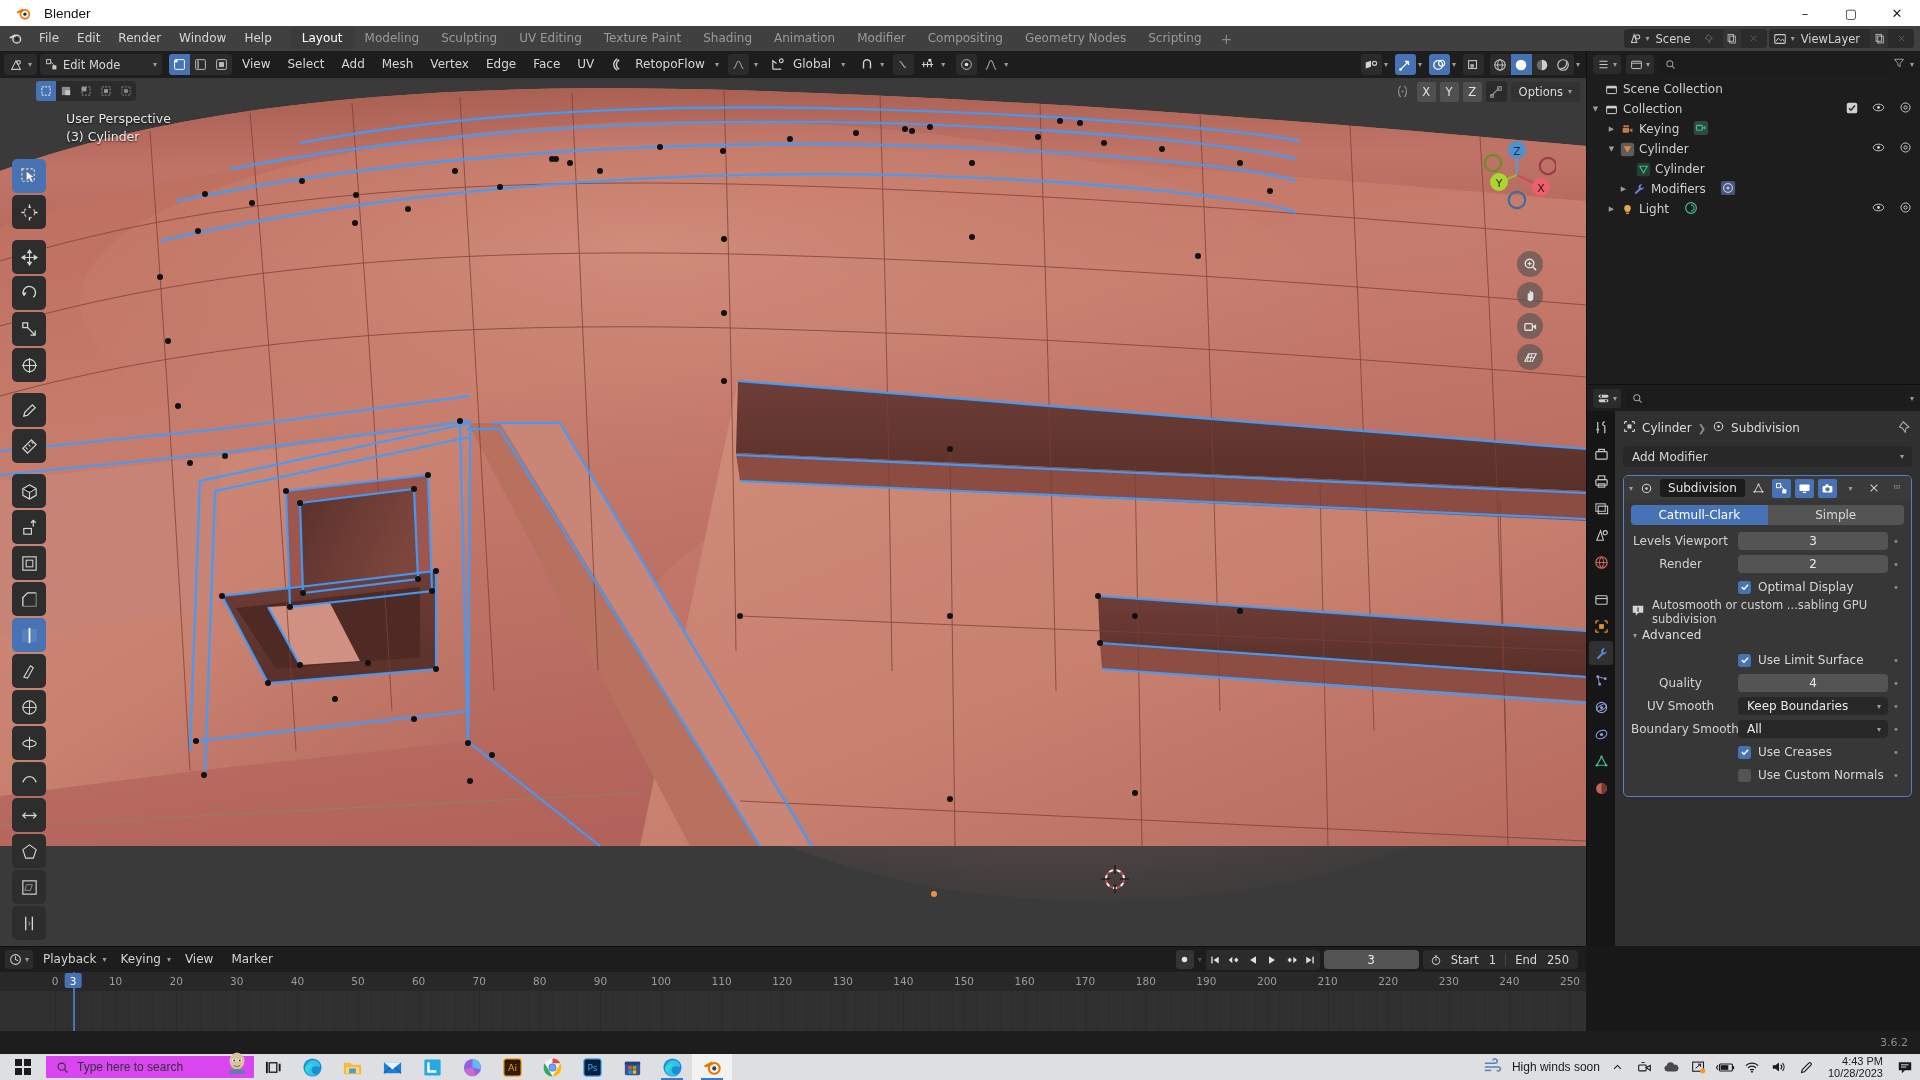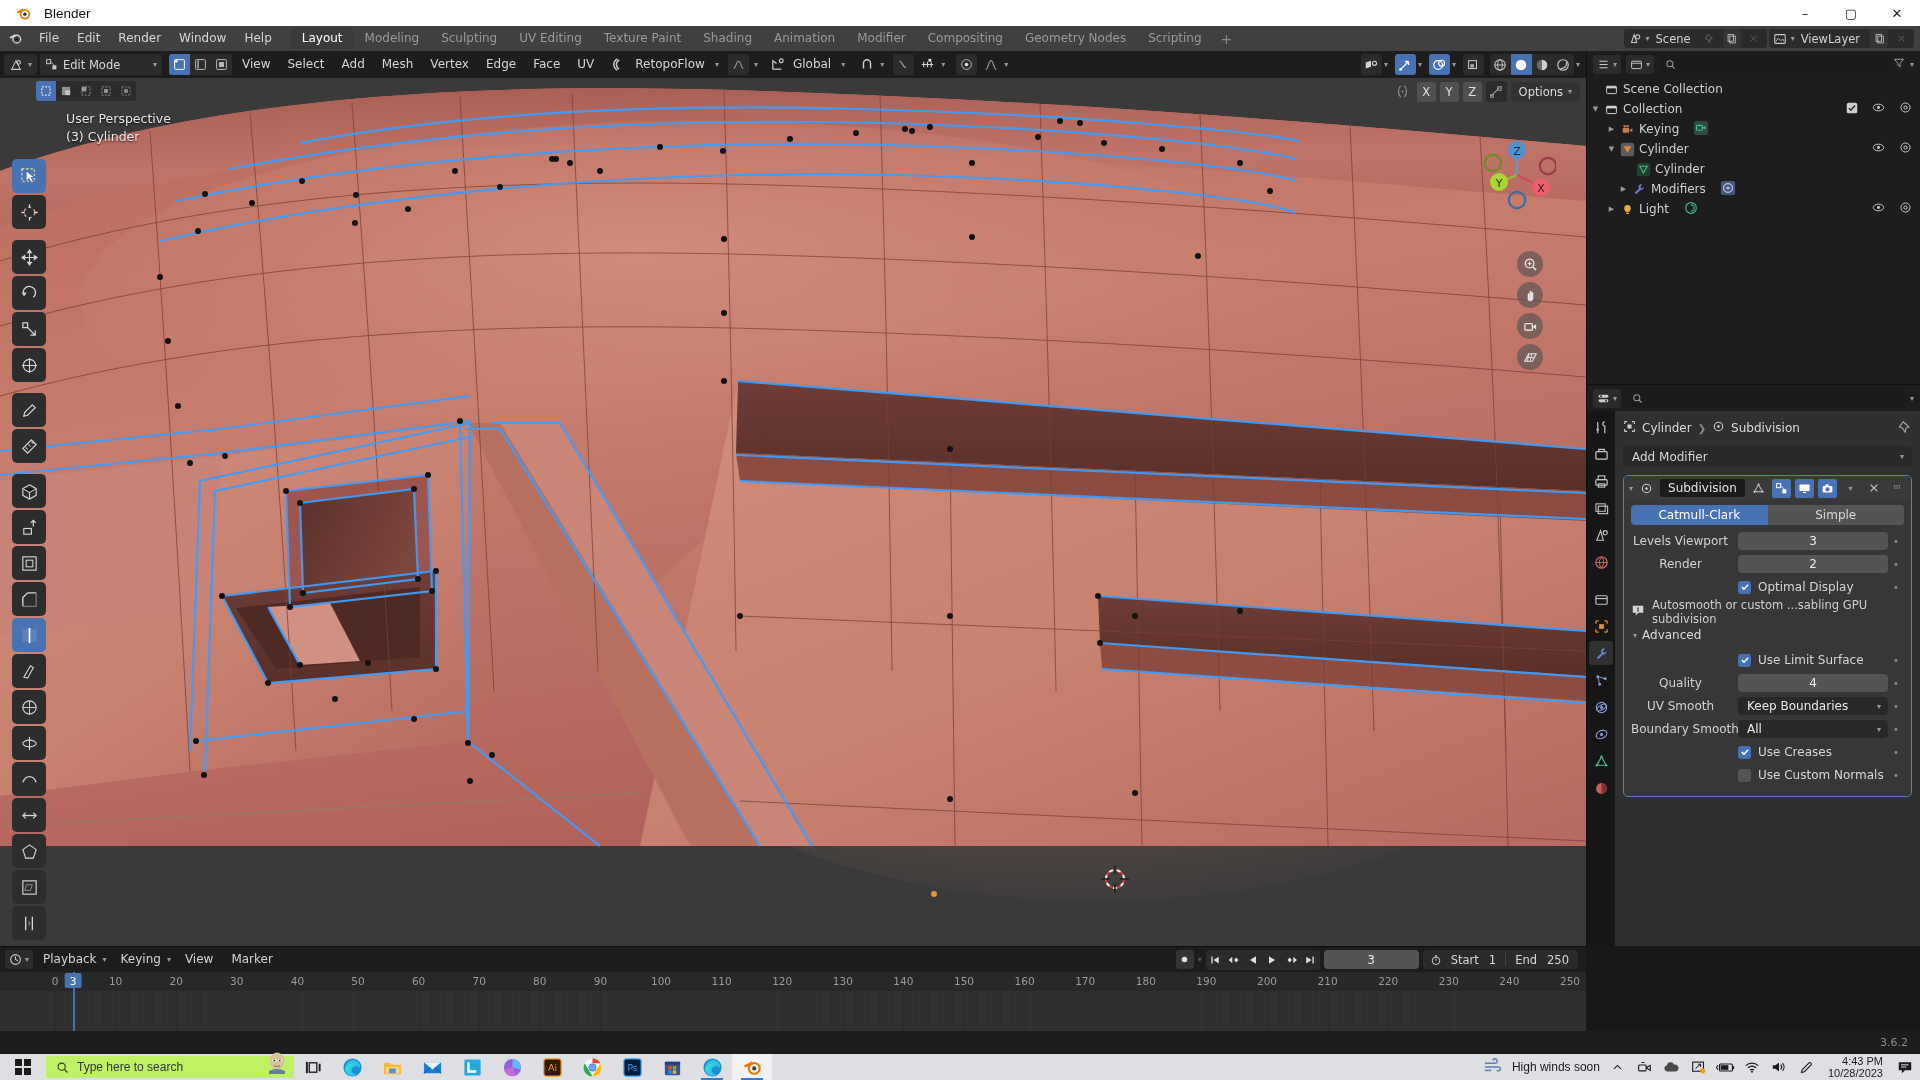--- a/index.html
+++ b/index.html
@@ -225,21 +225,21 @@
   #statusbar { position:absolute; left:0; top:1005px; width:1920px; height:23px;
     background:#1d1d1d; display:flex; align-items:center; justify-content:flex-end;
     padding-right:12px; }
   #statusbar .ver { font-size:11px; color:#8d8d8d; }
 
   
   #taskbar { position:absolute; left:0; top:1054px; width:1920px; height:26px;
     background:#dedfe3; display:flex; align-items:center; }
   .tb-start { width:46px; height:26px; display:flex; align-items:center;
     justify-content:center; }
-  .tb-search { width:248px; height:22px; background:#bef264; border-radius:1px;
+  .tb-search { width:208px; height:22px; background:#d946ef; border-radius:1px;
     display:flex; align-items:center; gap:8px; padding-left:10px;
     position:relative; }
   .tb-search .ph { font-size:12px; color:#30333a;
     font-family:"Liberation Sans", sans-serif; }
   .tb-task { width:38px; height:26px; display:flex; align-items:center;
     justify-content:center; }
   .tb-app { width:40px; height:26px; display:flex; align-items:center;
     justify-content:center; position:relative; }
   .tb-app.active { background:#f2f2f2; }
   .tb-app .ind { position:absolute; bottom:0; left:9px; width:22px; height:2px;

